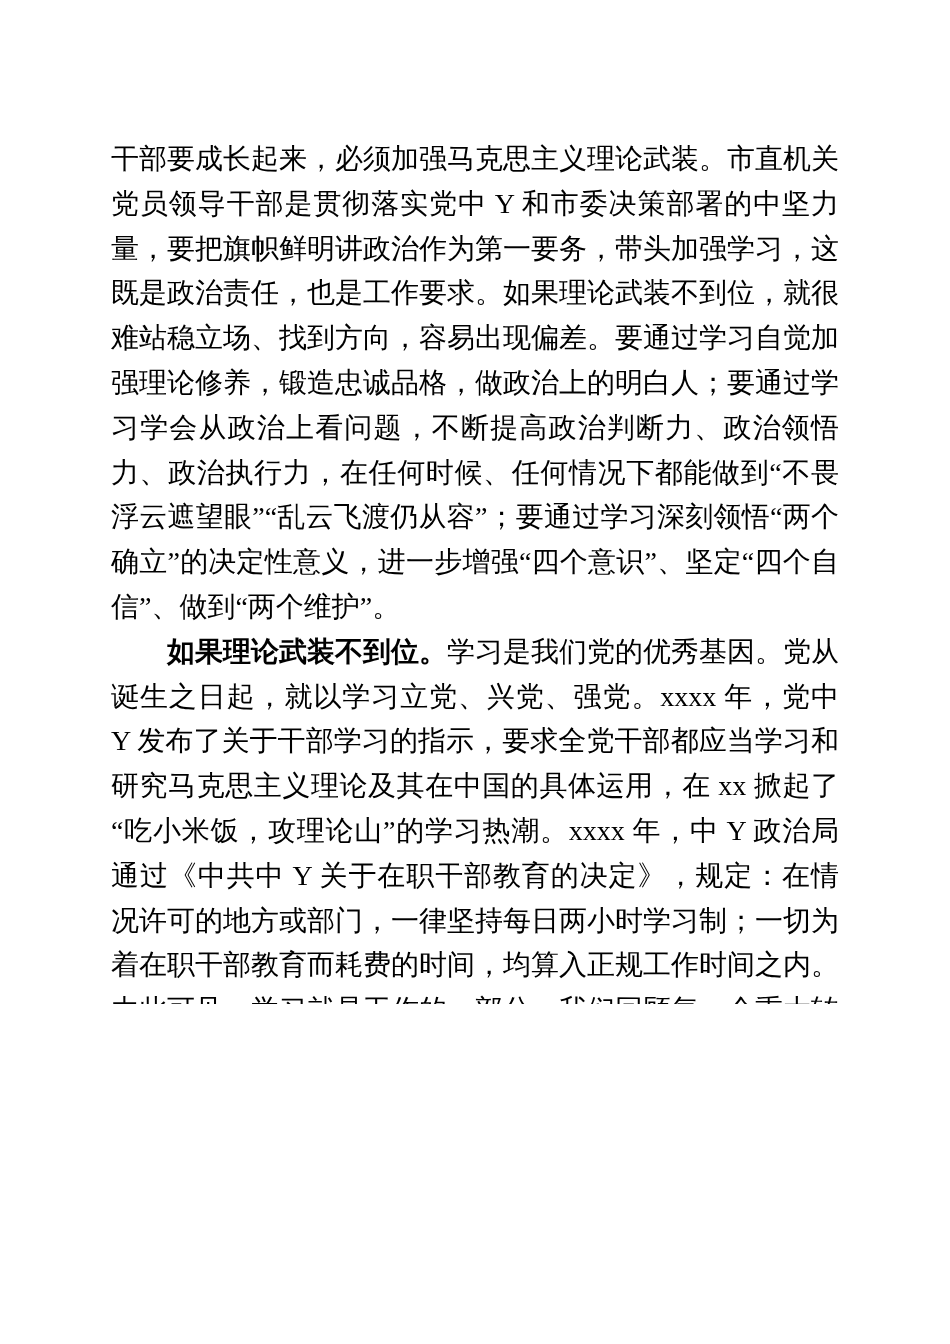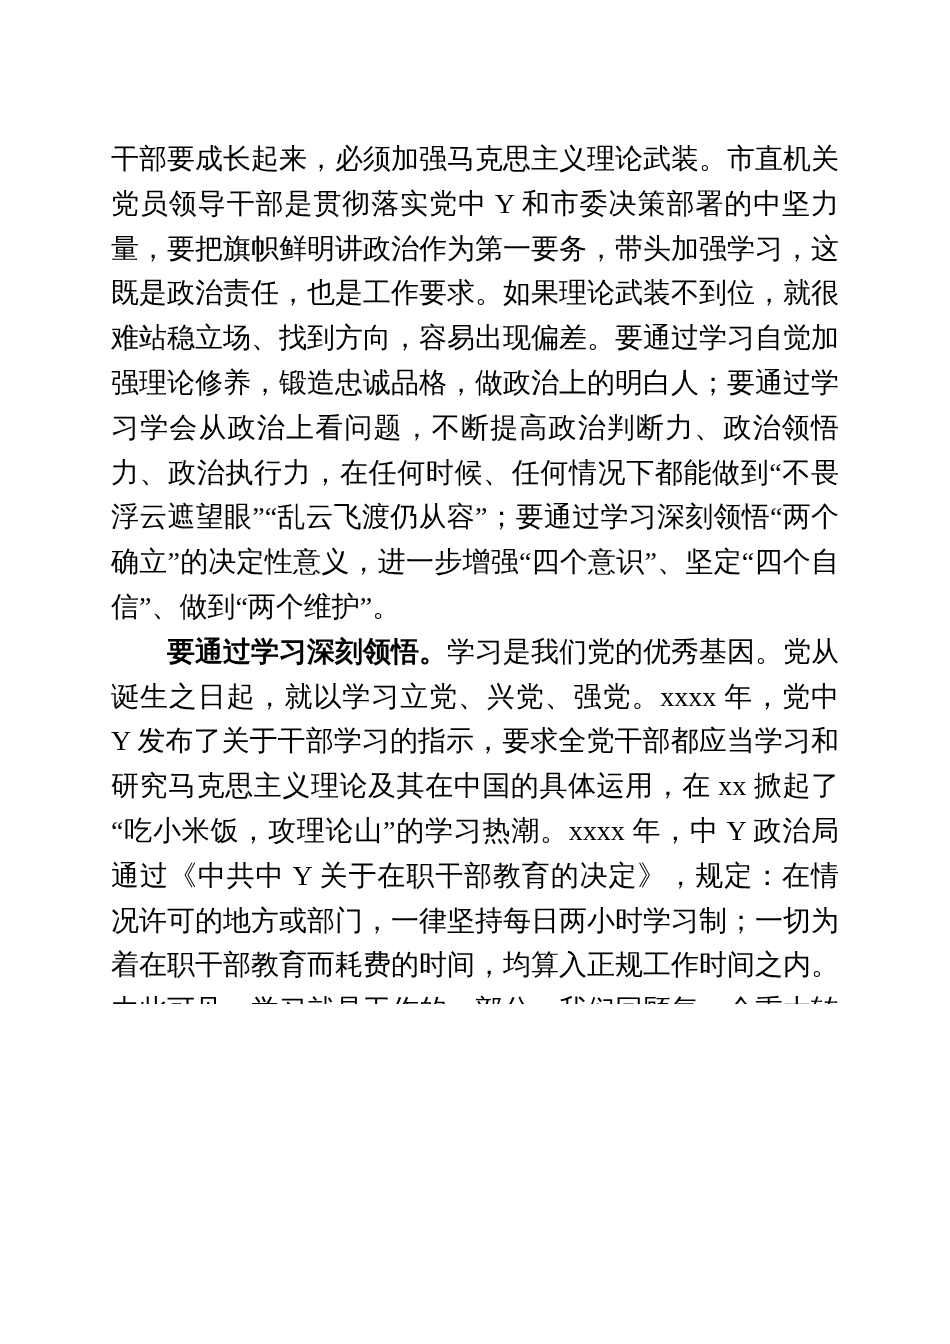--- a/index.html
+++ b/index.html
@@ -36,14 +36,14 @@
     }
     .lead {
       font-weight: 700;
     }
   </style>
 </head>
 <body>
 
 <div class="page">
   <p class="para"><b class="lead"></b><span>干部要成长起来，必须加强马克思主义理论武装。市直机关党员领导干部是贯彻落实党中 Y 和市委决策部署的中坚力量，要把旗帜鲜明讲政治作为第一要务，带头加强学习，这既是政治责任，也是工作要求。如果理论武装不到位，就很难站稳立场、找到方向，容易出现偏差。要通过学习自觉加强理论修养，锻造忠诚品格，做政治上的明白人；要通过学习学会从政治上看问题，不断提高政治判断力、政治领悟力、政治执行力，在任何时候、任何情况下都能做到“不畏浮云遮望眼”“乱云飞渡仍从容”；要通过学习深刻领悟“两个确立”的决定性意义，进一步增强“四个意识”、坚定“四个自信”、做到“两个维护”。</span></p>
-  <p class="para indent"><b class="lead">要通过学习深刻领悟。</b><span>学习是我们党的优秀基因。党从诞生之日起，就以学习立党、兴党、强党。xxxx 年，党中 Y 发布了关于干部学习的指示，要求全党干部都应当学习和研究马克思主义理论及其在中国的具体运用，在 xx 掀起了“吃小米饭，攻理论山”的学习热潮。xxxx 年，中 Y 政治局通过《中共中 Y 关于在职干部教育的决定》，规定：在情况许可的地方或部门，一律坚持每日两小时学习制；一切为着在职干部教育而耗费的时间，均算入正规工作时间之内。由此可见，学习就是工作的一部分。我们回顾每一个重大转折时期，党总是坚定不移地推动学习、加强学习，向着正确的方向前进。从 xx 整风运动时“改造我们的学习”，到新中国成立前夕“必须学会自己不懂的东西”，从改革开放后“全党同志一定要善于学习，善于</span></p>
+  <p class="para indent"><b class="lead">如果理论武装不到位。</b><span>学习是我们党的优秀基因。党从诞生之日起，就以学习立党、兴党、强党。xxxx 年，党中 Y 发布了关于干部学习的指示，要求全党干部都应当学习和研究马克思主义理论及其在中国的具体运用，在 xx 掀起了“吃小米饭，攻理论山”的学习热潮。xxxx 年，中 Y 政治局通过《中共中 Y 关于在职干部教育的决定》，规定：在情况许可的地方或部门，一律坚持每日两小时学习制；一切为着在职干部教育而耗费的时间，均算入正规工作时间之内。由此可见，学习就是工作的一部分。我们回顾每一个重大转折时期，党总是坚定不移地推动学习、加强学习，向着正确的方向前进。从 xx 整风运动时“改造我们的学习”，到新中国成立前夕“必须学会自己不懂的东西”，从改革开放后“全党同志一定要善于学习，善于</span></p>
 </div>
 
 </body></html>

